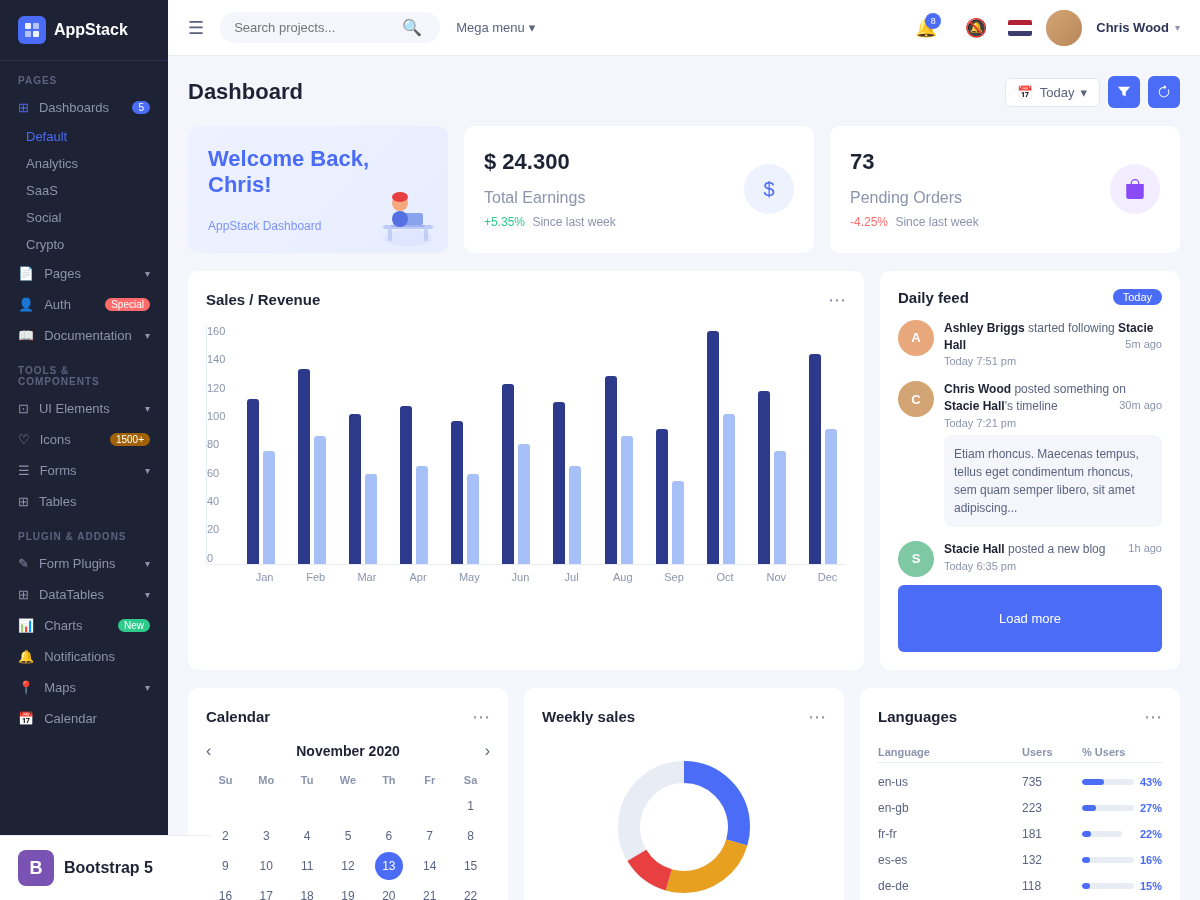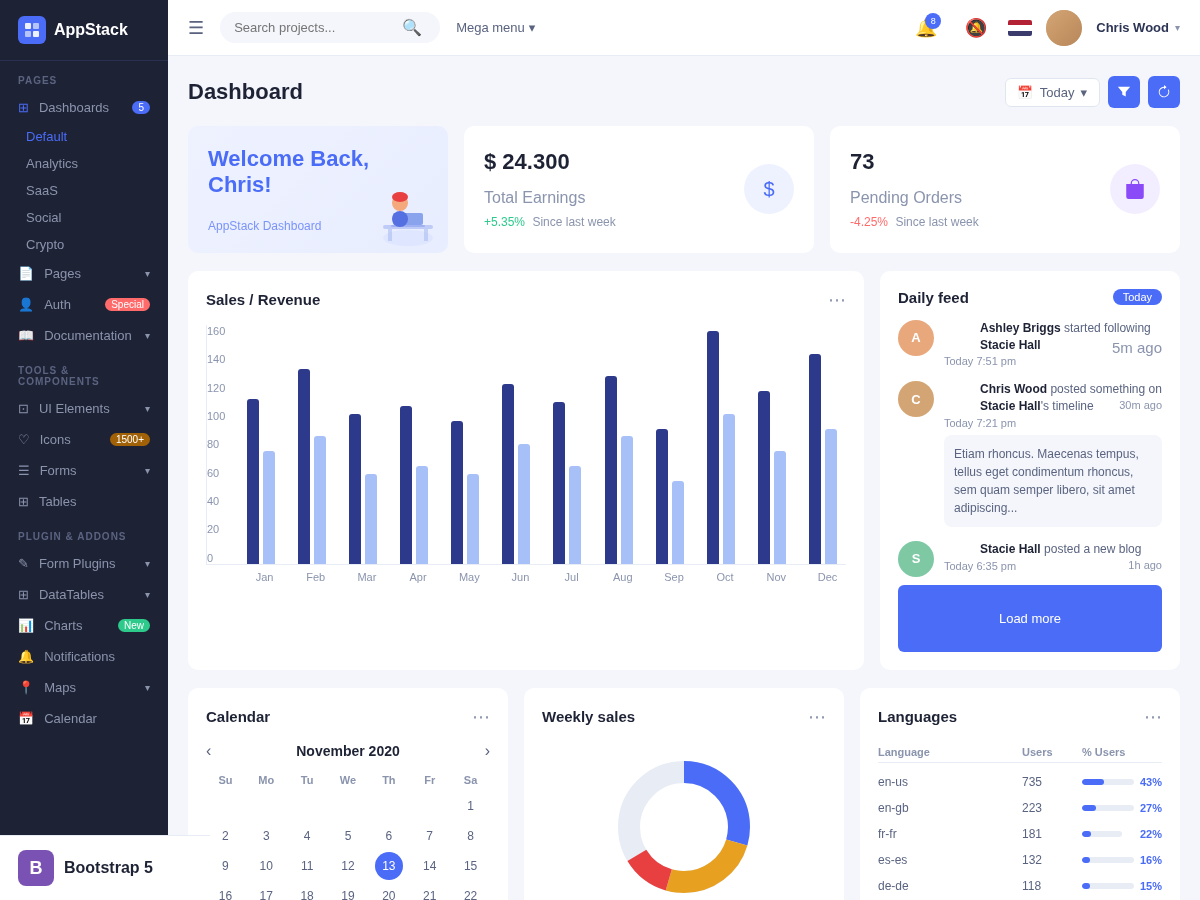--- a/index.html
+++ b/index.html
@@ -85,21 +85,21 @@
     .bar-light { background: #a8c0f8; }
     .y-axis { position: absolute; left: 0; top: 0; height: 100%; display: flex; flex-direction: column; justify-content: space-between; font-size: 11px; color: #8a94ad; padding-bottom: 0; }
     .x-axis { display: flex; gap: 14px; padding-left: 40px; margin-top: 6px; }
     .x-label { flex: 1; text-align: center; font-size: 11px; color: #8a94ad; }
 
     
     .daily-feed { display: flex; flex-direction: column; gap: 14px; }
     .feed-item { display: flex; gap: 10px; }
     .feed-avatar { width: 36px; height: 36px; border-radius: 50%; flex-shrink: 0; }
     .feed-content { flex: 1; }
-    .feed-text { font-size: 12px; color: #5a6480; line-height: 1.4; margin-left: 36px; }
+    .feed-text { font-size: 12px; color: #5a6480; line-height: 1.4; }
     .feed-text strong { color: #1e2235; font-weight: 600; }
     .feed-time { font-size: 11px; color: #8a94ad; margin-top: 2px; }
     .feed-message { background: #f4f6fb; border-radius: 8px; padding: 10px; margin-top: 6px; font-size: 12px; color: #5a6480; line-height: 1.5; }
     .feed-time-ago { font-size: 11px; color: #8a94ad; margin-left: auto; white-space: nowrap; }
     .today-badge { background: #4a6cf7; color: white; border-radius: 12px; font-size: 11px; padding: 2px 10px; }
     .load-more-btn { background: #4a6cf7; color: white; border: none; border-radius: 6px; width: 100%; padding: 26px; font-size: 13px; cursor: pointer; margin-top: 8px; }
 
     
     .bottom-row { display: grid; grid-template-columns: 1fr 1fr 1fr; gap: 16px; }
 
@@ -433,21 +433,21 @@
 
       <div class="card">
         <div class="card-header">
           <span class="card-title">Daily feed</span>
           <span class="today-badge">Today</span>
         </div>
         <div class="daily-feed" id="daily-feed-list">
             <div class="feed-item">
               <div class="feed-avatar" style="background: rgb(232, 168, 124); display: flex; align-items: center; justify-content: center; font-size: 13px; color: white; font-weight: 700;">A</div>
               <div class="feed-content">
-                <div class="feed-text"><strong>Ashley Briggs</strong> started following <strong>Stacie Hall</strong><span class="feed-time-ago" style="float: right; color: rgb(138, 148, 173); font-size: 15px;">5m ago</span></div>
+                <div class="feed-text"><strong>Ashley Briggs</strong> started following <strong>Stacie Hall</strong><span class="feed-time-ago" style="float: right; color: rgb(138, 148, 173); font-size: 11px;">5m ago</span></div>
                 <div class="feed-time">Today 7:51 pm</div>
               </div>
             </div>
             <div class="feed-item">
               <div class="feed-avatar" style="background: rgb(212, 165, 116); display: flex; align-items: center; justify-content: center; font-size: 13px; color: white; font-weight: 700;">C</div>
               <div class="feed-content">
                 <div class="feed-text"><strong>Chris Wood</strong> posted something on <strong>Stacie Hall</strong>'s timeline<span class="feed-time-ago" style="float: right; color: rgb(138, 148, 173); font-size: 11px;">30m ago</span></div>
                 <div class="feed-time">Today 7:21 pm</div>
                 <div class="feed-message">Etiam rhoncus. Maecenas tempus, tellus eget condimentum rhoncus, sem quam semper libero, sit amet adipiscing...</div>
               </div>

